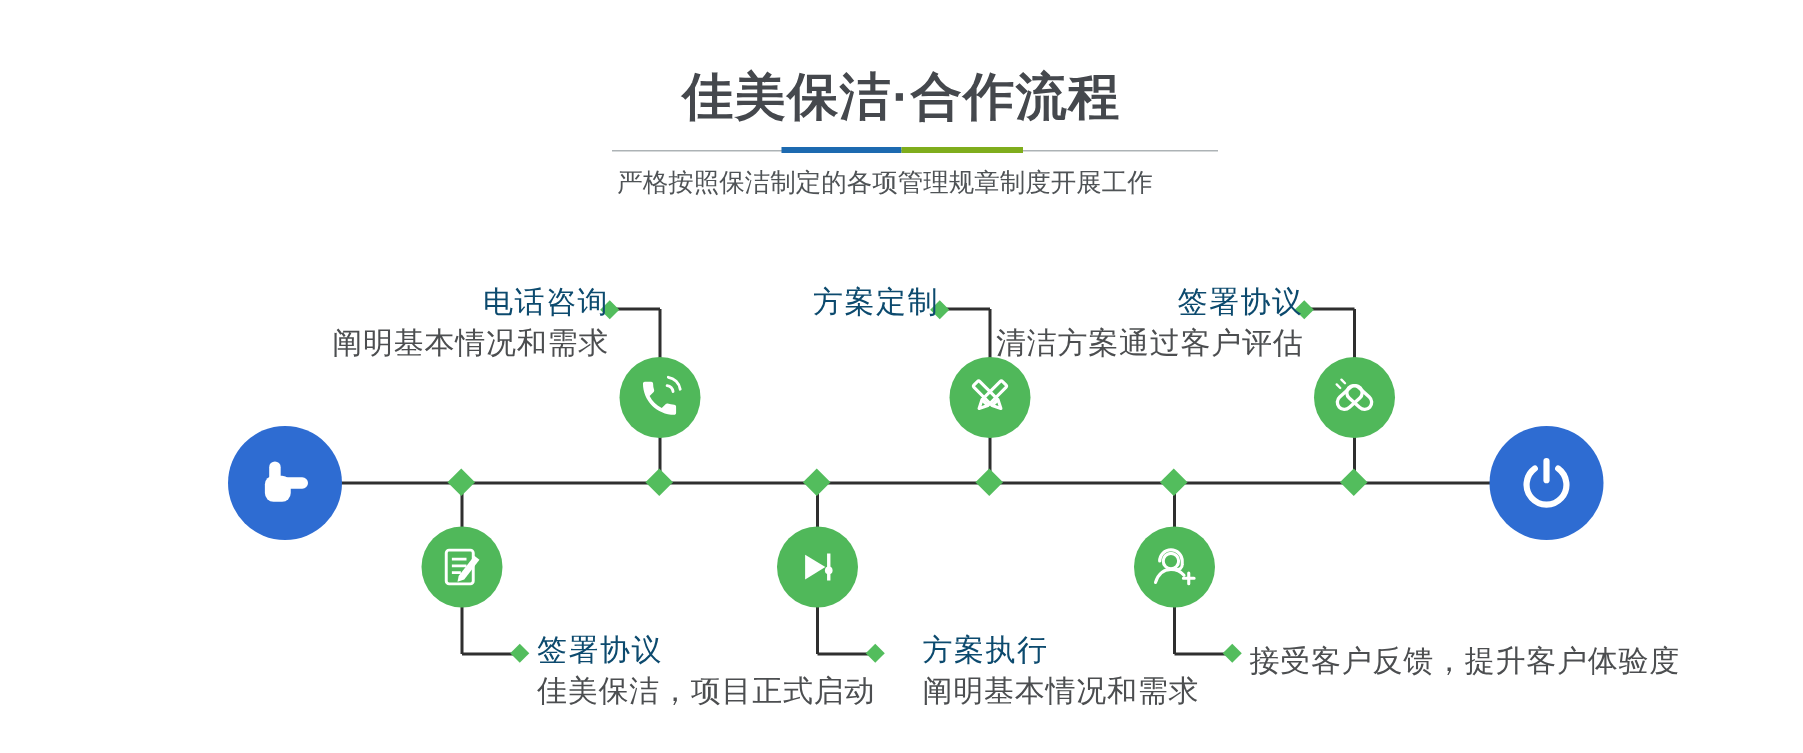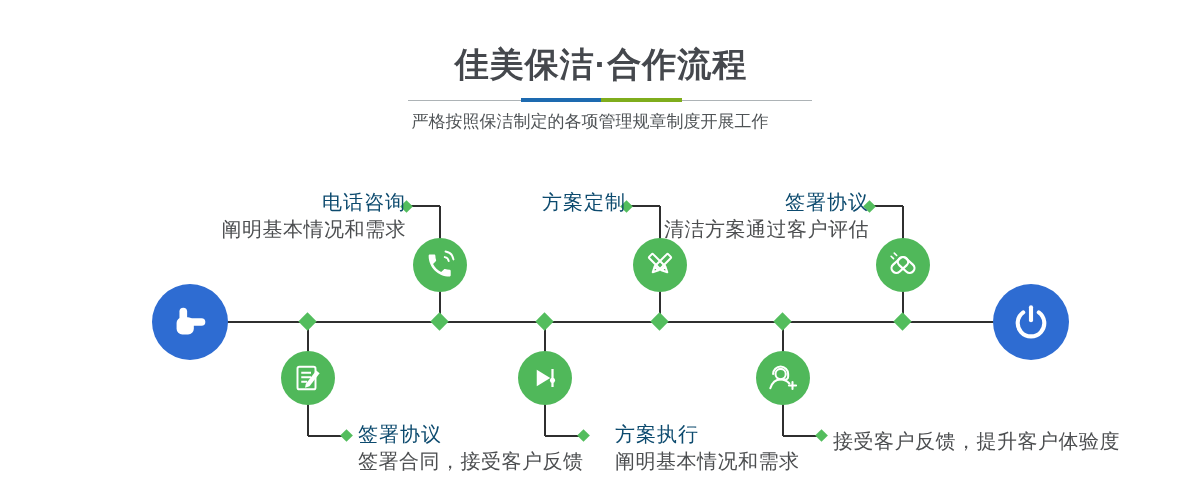--- a/index.html
+++ b/index.html
@@ -95,21 +95,21 @@
       <svg width="36" height="36" viewBox="0 0 48 48">
         <g stroke="#fff" stroke-width="2.6" fill="none">
           <rect x="10" y="9" width="24" height="30" rx="2.5"></rect>
           <path d="M15 17h13 M15 23h13 M15 29h8"></path>
         </g>
         <path d="M21 32 L35 14 l4.5 3.5 L26 35 l-6 2 z" fill="#fff"></path>
       </svg>
     </div>
     <div class="label bottom" style="left:358px;top:424px;">
       <div class="step-title">签署协议</div>
-      <div class="step-desc">签署合同，接受客户反馈</div>
+      <div class="step-desc">佳美保洁，项目正式启动</div>
     </div>
   </div>
 
   <div>
     <div class="vline" style="left:659px;top:206px;height:116px;"></div>
     <div class="hline" style="left:628px;top:205px;width:32px;"></div>
     <div class="label-diamond" style="left:622px;top:202px;"></div>
     <div class="node-diamond" style="left:653px;top:315px;"></div>
     <div class="step-circle" style="left:633px;top:238px;">
       <svg width="38" height="38" viewBox="0 0 48 48">

